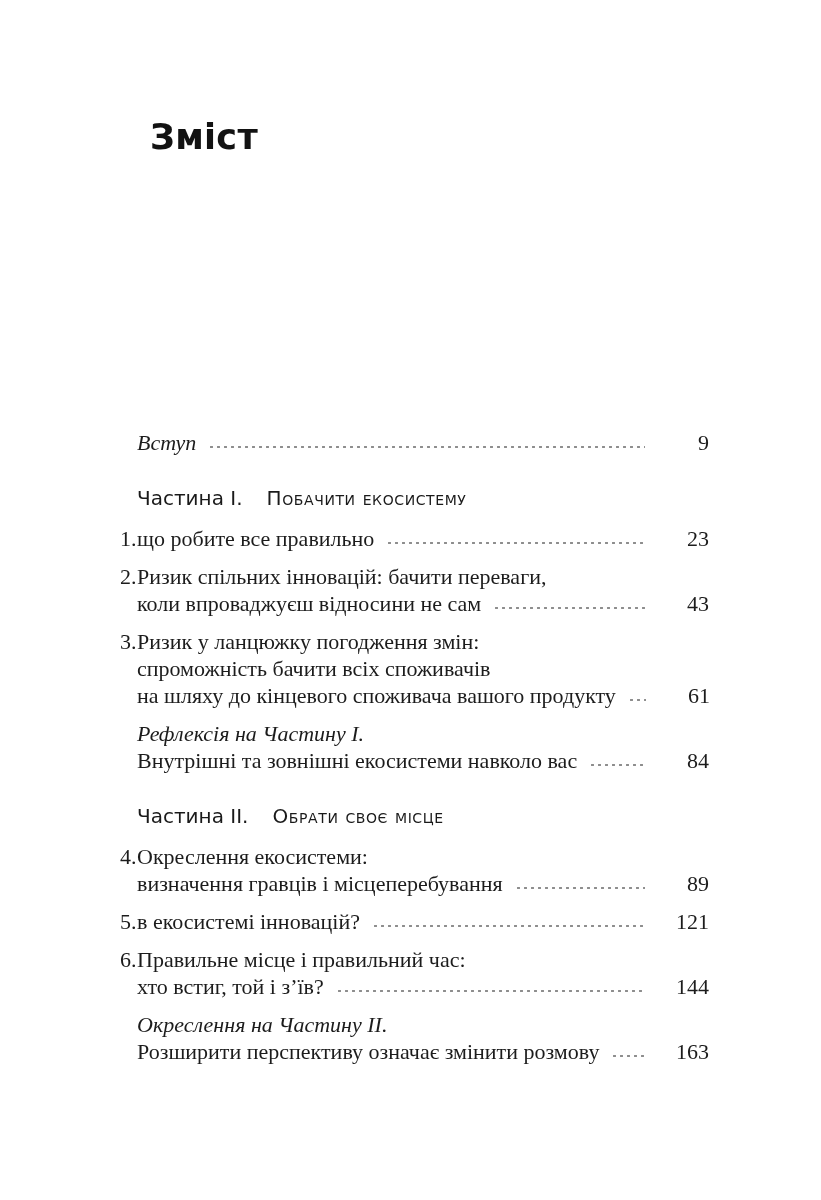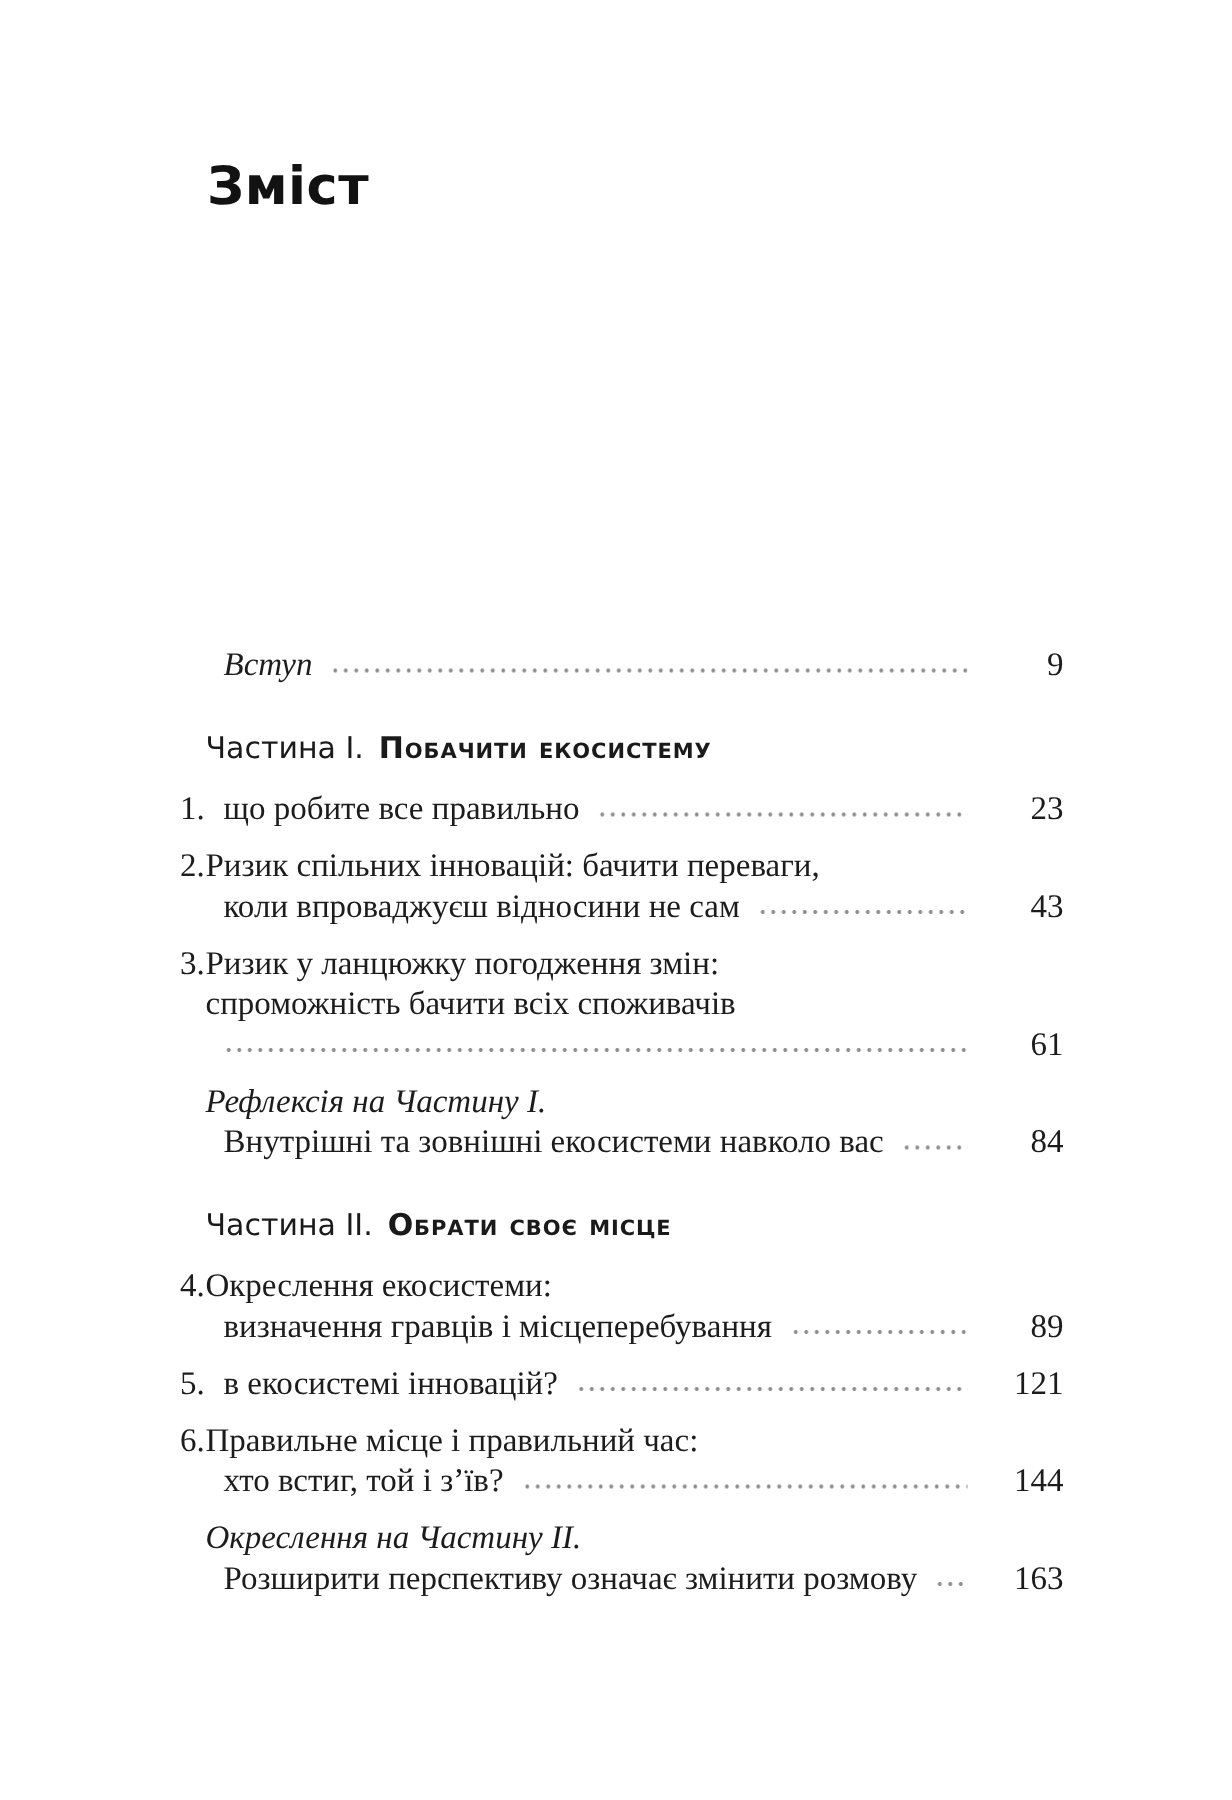--- a/index.html
+++ b/index.html
@@ -7,21 +7,21 @@
     position:relative;
     width:821px;height:1200px;
     background:#ffffff;
     overflow:hidden;
     font-family:"Liberation Serif","DejaVu Serif",serif;
     color:#1c1c1c;
   }
   .page-title{
     position:absolute;
     left:138px;top:105px;
-    margin:0;
+    margin:12px;
     font-family:"DejaVu Sans","Liberation Sans",sans-serif;
     font-weight:700;
     font-size:35px;
     letter-spacing:0.3px;
     color:#121212;
   }
   .toc{
     position:absolute;
     left:120px;top:429px;
     width:589px;
@@ -35,21 +35,21 @@
   }
   .entry .num{
     position:absolute;
     left:0;top:0;
   }
   .line{white-space:nowrap;}
   .lastline{
     display:flex;
     align-items:baseline;
   }
-  .lastline .txt{white-space:nowrap;margin-left:12px;}
+  .lastline .txt{white-space:nowrap;}
   .leader{
     flex:1 1 auto;
     min-width:18px;
     height:4px;
     align-self:flex-end;
     margin:0 12px 7px 12px;
     background-image:radial-gradient(circle, #8d8d8d 1.1px, rgba(0,0,0,0) 1.5px);
     background-size:7px 4px;
     background-repeat:repeat-x;
     background-position:left center;
@@ -64,22 +64,22 @@
     margin:29px 0 13px 0;
     padding-left:17px;
     font-family:"DejaVu Sans","Liberation Sans",sans-serif;
     font-size:20px;
     line-height:27px;
     color:#1a1a1a;
     white-space:nowrap;
   }
   .part-label{font-weight:400;}
   .part-name{
-    margin-left:10px;
-    font-weight:700;
+    margin-left:24px;
+    font-weight:400;
     font-variant:small-caps;
     letter-spacing:0.6px;
   }
 </style>
 </head>
 <body>
 
 <div class="page">
 
   <h1 class="page-title">Зміст</h1>
@@ -115,20 +115,21 @@
         <span class="leader"></span>
         <span class="pg">43</span>
       </div>
     </div>
 
     <div class="entry">
       <span class="num">3.</span>
       <div class="line">Ризик у ланцюжку погодження змін:</div>
       <div class="line">спроможність бачити всіх споживачів</div>
       <div class="lastline">
+        <span class="txt">на шляху до кінцевого споживача вашого продукту</span>
         <span class="leader"></span>
         <span class="pg">61</span>
       </div>
     </div>
 
     <div class="entry">
       <div class="line it">Рефлексія на Частину I.</div>
       <div class="lastline">
         <span class="txt">Внутрішні та зовнішні екосистеми навколо вас</span>
         <span class="leader"></span>

